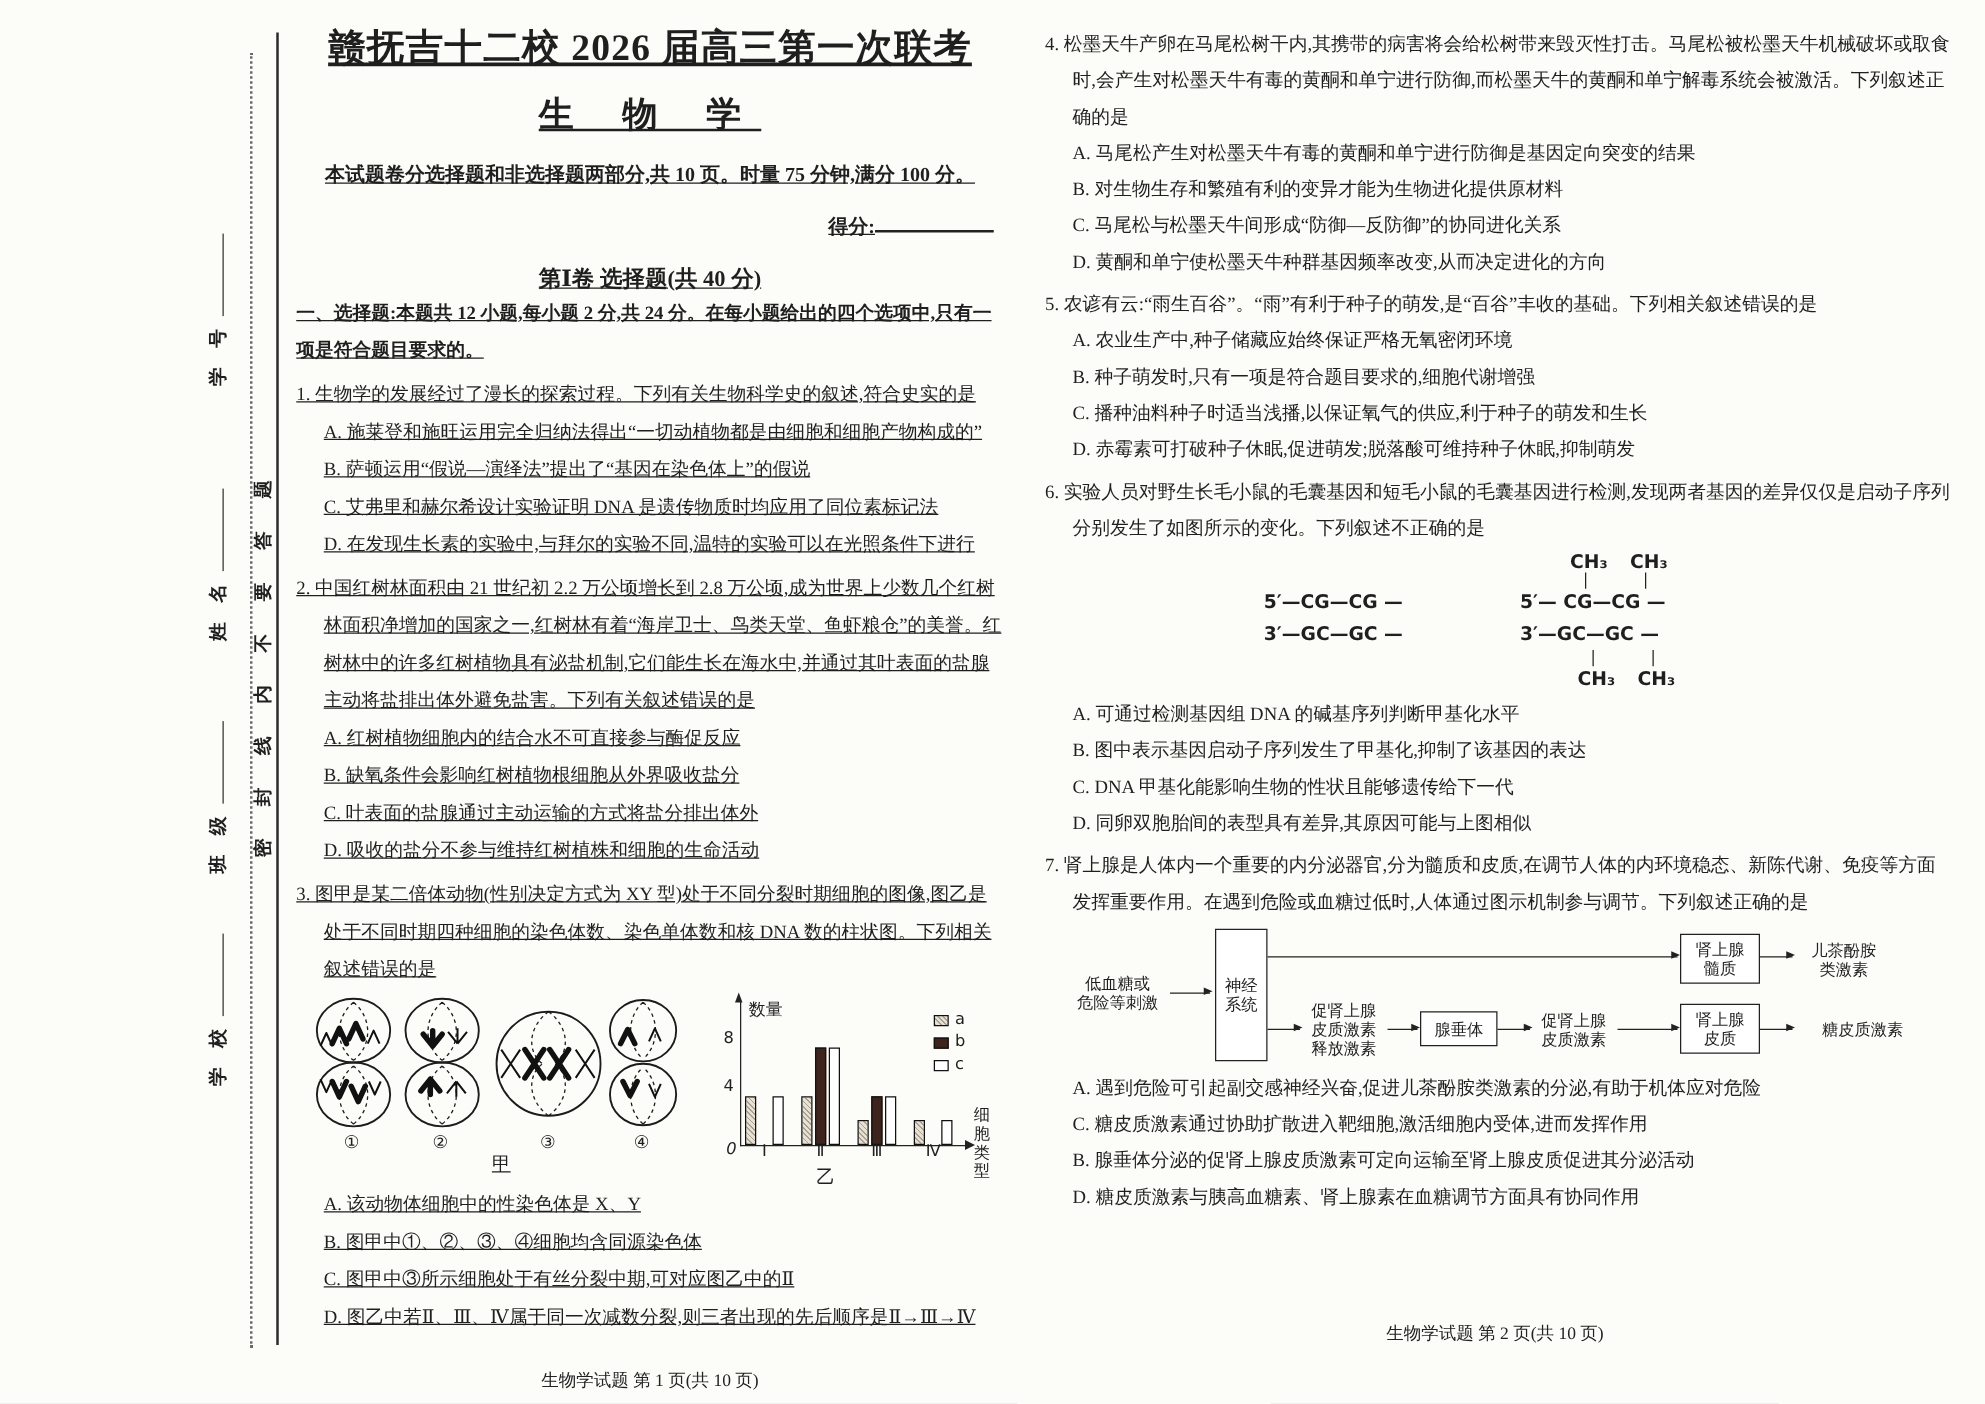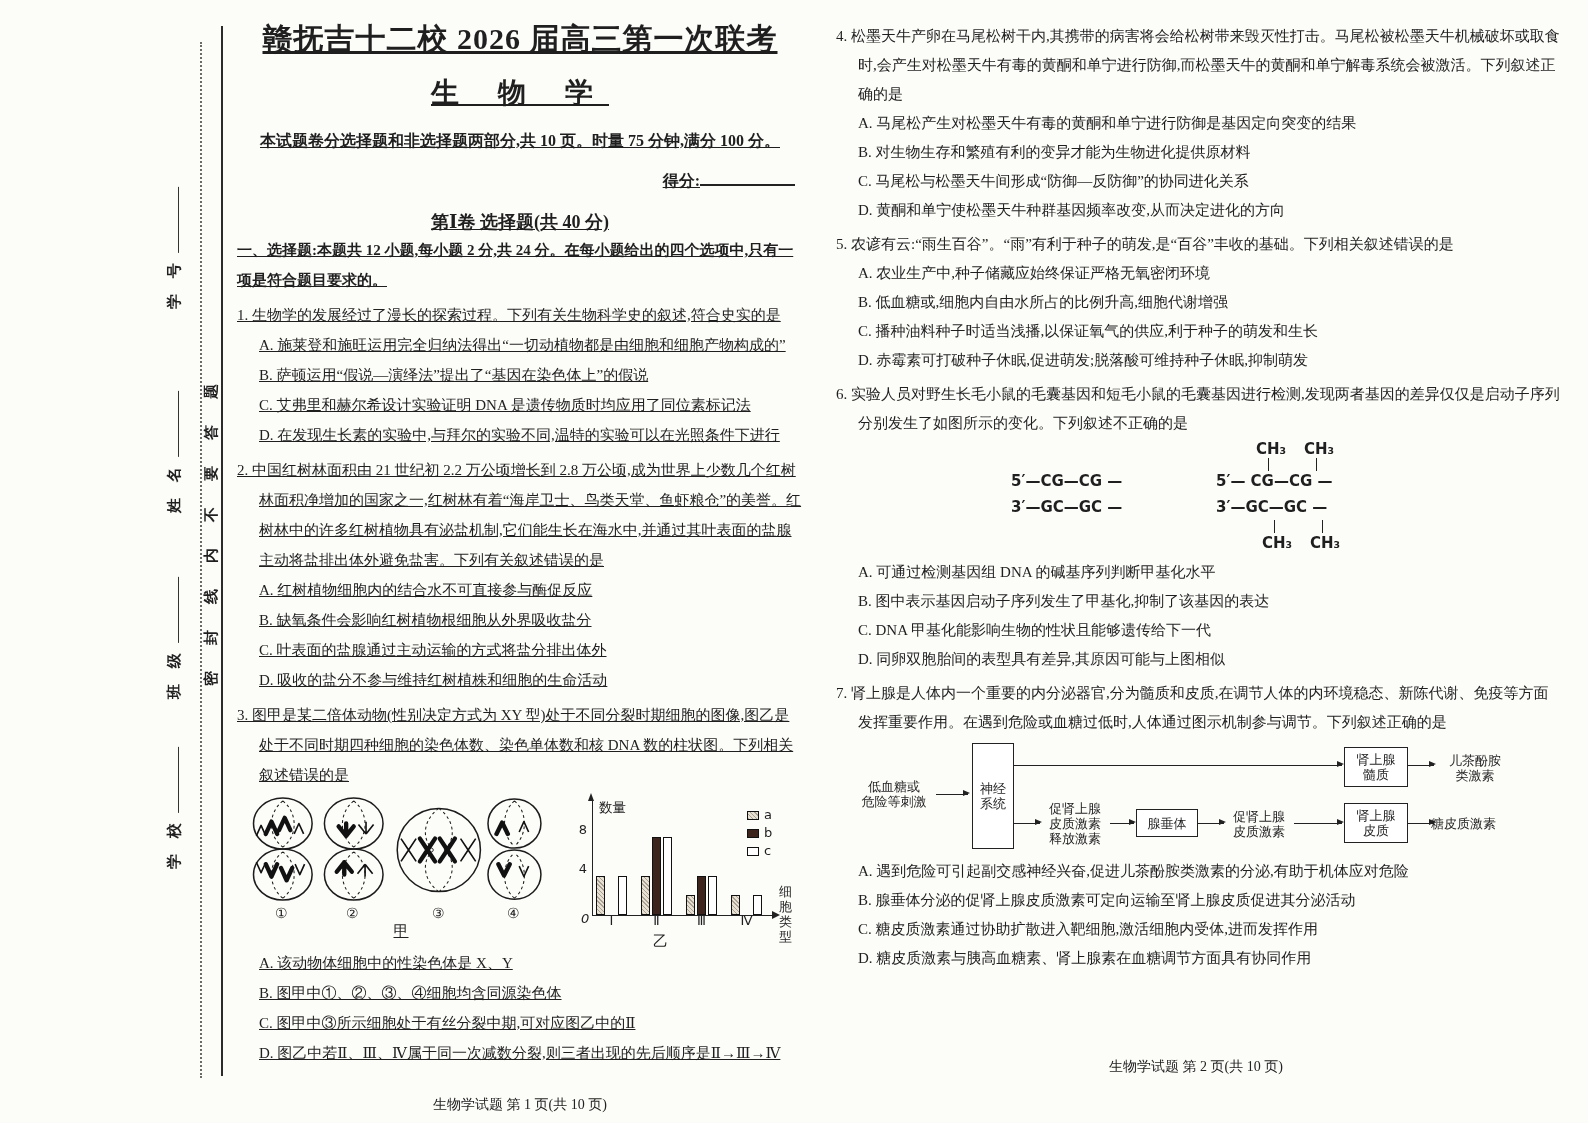--- a/index.html
+++ b/index.html
@@ -254,21 +254,21 @@
       <div class="stem">4. 松墨天牛产卵在马尾松树干内,其携带的病害将会给松树带来毁灭性打击。马尾松被松墨天牛机械破坏或取食时,会产生对松墨天牛有毒的黄酮和单宁进行防御,而松墨天牛的黄酮和单宁解毒系统会被激活。下列叙述正确的是</div>
       <div class="opt">A. 马尾松产生对松墨天牛有毒的黄酮和单宁进行防御是基因定向突变的结果</div>
       <div class="opt">B. 对生物生存和繁殖有利的变异才能为生物进化提供原材料</div>
       <div class="opt">C. 马尾松与松墨天牛间形成“防御—反防御”的协同进化关系</div>
       <div class="opt">D. 黄酮和单宁使松墨天牛种群基因频率改变,从而决定进化的方向</div>
     </div>
 
     <div class="q">
       <div class="stem">5. 农谚有云:“雨生百谷”。“雨”有利于种子的萌发,是“百谷”丰收的基础。下列相关叙述错误的是</div>
       <div class="opt">A. 农业生产中,种子储藏应始终保证严格无氧密闭环境</div>
-      <div class="opt">B. 低血糖或,细胞内自由水所占的比例升高,细胞代谢增强</div>
+      <div class="opt">B. 种子萌发时,只有一项是符合题目要求的,细胞代谢增强</div>
       <div class="opt">C. 播种油料种子时适当浅播,以保证氧气的供应,利于种子的萌发和生长</div>
       <div class="opt">D. 赤霉素可打破种子休眠,促进萌发;脱落酸可维持种子休眠,抑制萌发</div>
     </div>
 
     <div class="q">
       <div class="stem">6. 实验人员对野生长毛小鼠的毛囊基因和短毛小鼠的毛囊基因进行检测,发现两者基因的差异仅仅是启动子序列分别发生了如图所示的变化。下列叙述不正确的是</div>
 
       <div class="fig6">
         <span class="abs" style="left:0;top:32px">5′—CG—CG —</span>
         <span class="abs" style="left:0;top:58px">3′—GC—GC —</span>
@@ -311,25 +311,25 @@
 释放激素</div>
         <div class="harrow" style="left:266px;top:84px;width:24px"></div>
         <div class="fbox" style="left:292px;top:70px;width:62px;height:28px">腺垂体</div>
         <div class="harrow" style="left:354px;top:84px;width:26px"></div>
         <div class="fnode" style="left:382px;top:70px;width:66px">促肾上腺
 皮质激素</div>
         <div class="harrow" style="left:450px;top:84px;width:48px"></div>
         <div class="fbox" style="left:500px;top:64px;width:64px;height:40px">肾上腺
 皮质</div>
         <div class="harrow" style="left:564px;top:84px;width:26px"></div>
-        <div class="fnode" style="left:560px;top:77px;width:92px;text-align:right">糖皮质激素</div>
+        <div class="fnode" style="left:600px;top:77px;width:92px;text-align:center">糖皮质激素</div>
       </div>
 
       <div class="opt">A. 遇到危险可引起副交感神经兴奋,促进儿茶酚胺类激素的分泌,有助于机体应对危险</div>
+      <div class="opt">C. 糖皮质激素通过协助扩散进入靶细胞,激活细胞内受体,进而发挥作用</div>
       <div class="opt">B. 腺垂体分泌的促肾上腺皮质激素可定向运输至肾上腺皮质促进其分泌活动</div>
-      <div class="opt">C. 糖皮质激素通过协助扩散进入靶细胞,激活细胞内受体,进而发挥作用</div>
       <div class="opt">D. 糖皮质激素与胰高血糖素、肾上腺素在血糖调节方面具有协同作用</div>
     </div>
   </div>
 
   <div class="footer footer1">生物学试题  第 1 页(共 10 页)</div>
   <div class="footer footer2">生物学试题  第 2 页(共 10 页)</div>
 </div>
 
 </body></html>

